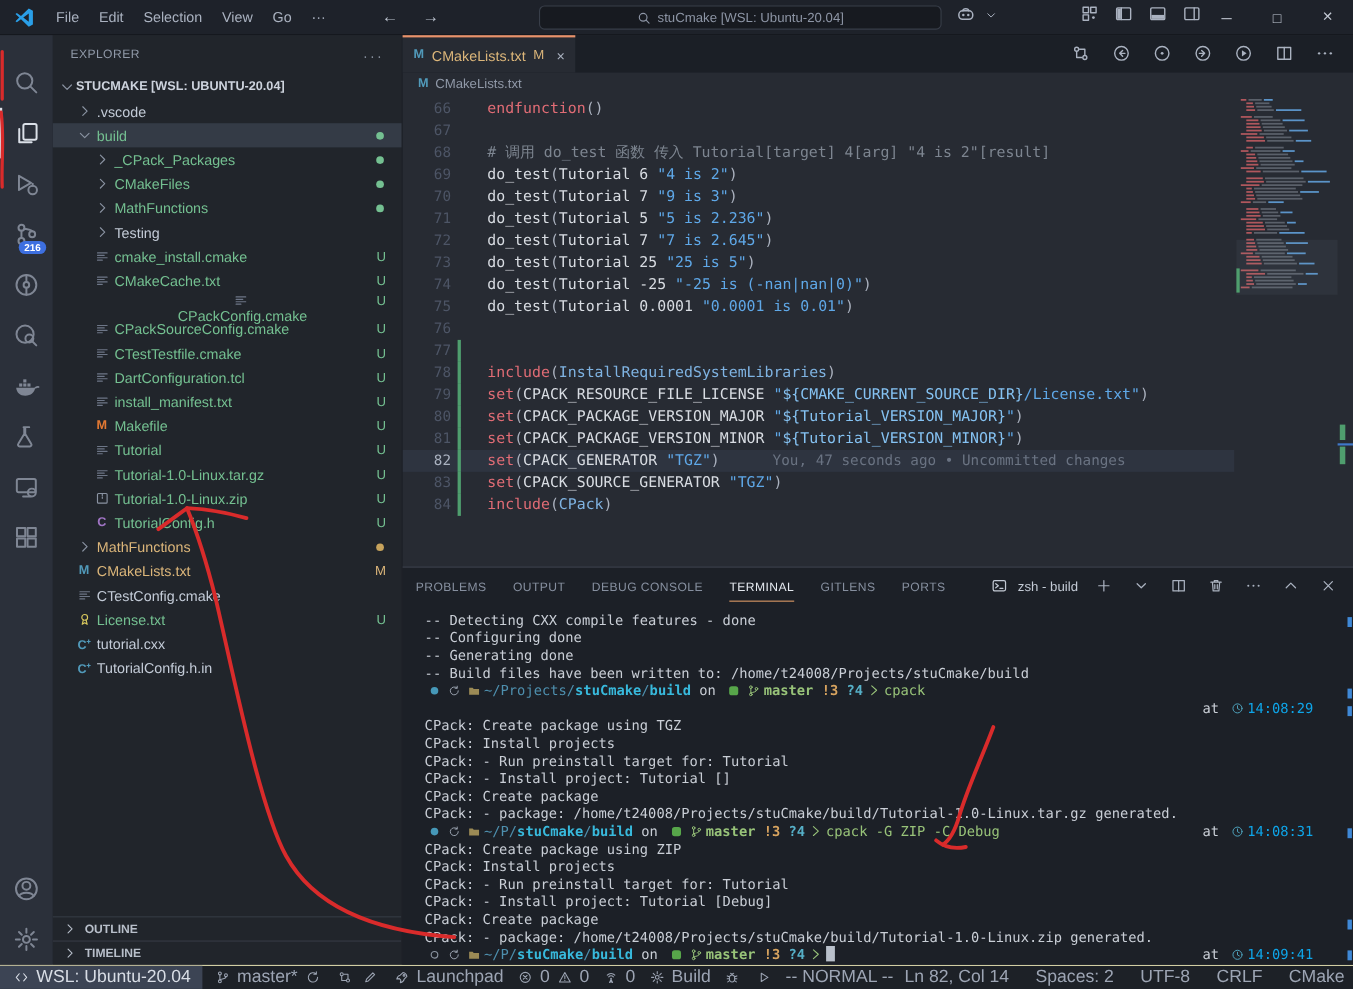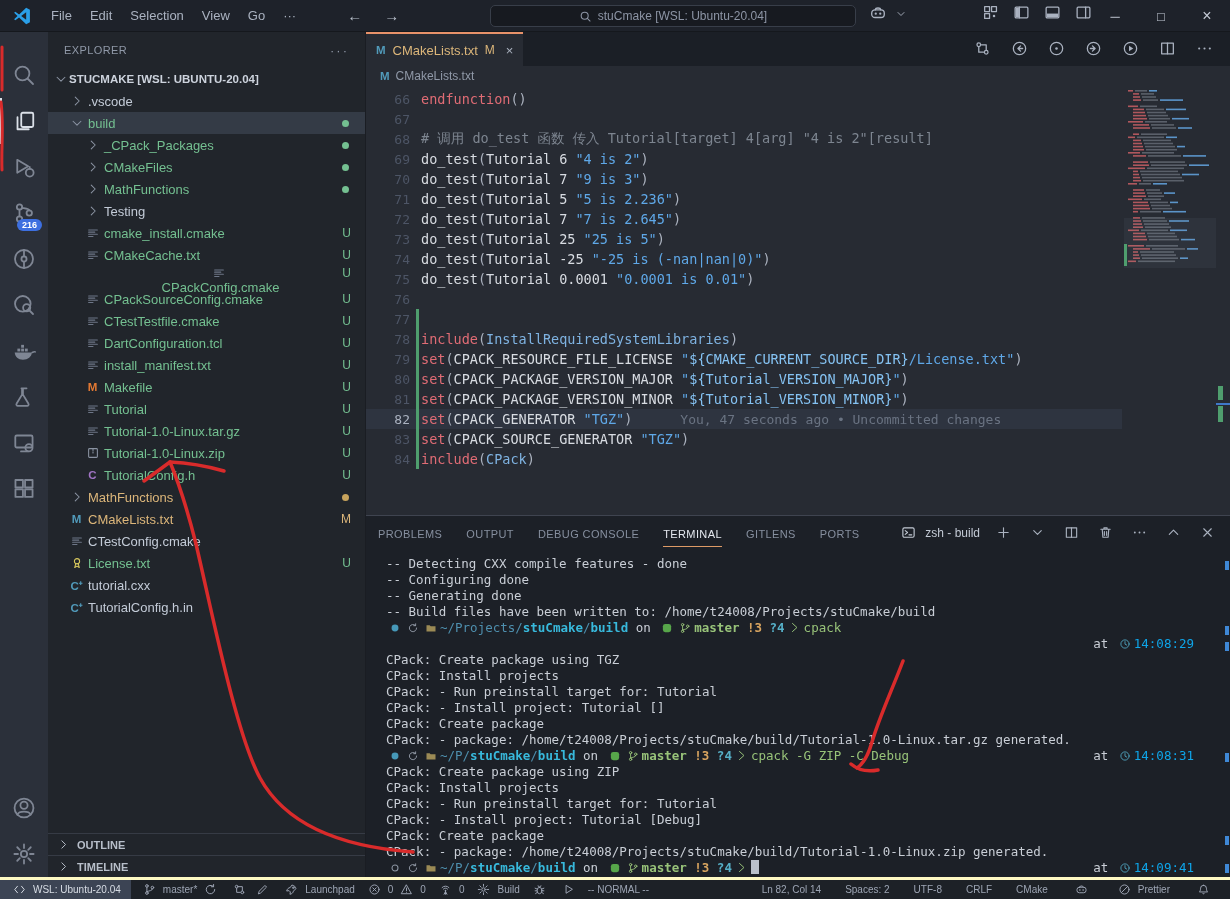--- a/index.html
+++ b/index.html
@@ -62,21 +62,21 @@
   .ed-toolbar { margin-left:auto; display:flex; align-items:center; gap:14px; padding-right:14px; color:#aab2c0; }
   .breadcrumb { height:20px; display:flex; align-items:center; gap:6px; padding-left:14px; font-size:12px; color:#9099a8; flex:none; }
   .code-region { flex:1; position:relative; overflow:hidden; }
   .code-lines { padding-top:3px; width:calc(100% - 108px); }
   .code-line { height:20px; display:flex; align-items:center; font-family:"DejaVu Sans Mono", monospace; font-size:13.5px; white-space:pre; }
   .code-line.active { background:#2e3440; }
   .cl-num { width:44px; text-align:right; color:#4d5566; flex:none; font-size:13px; }
   .cl-num.bright { color:#aab2c0; }
   .cl-gut { width:3px; height:20px; margin-left:6px; flex:none; }
   .cl-gut.add { background:#4f9e6e; }
-  .cl-text { margin-left:2px; }
+  .cl-text { margin-left:24px; }
   .tk-kw { color:#e06c75; } .tk-pn { color:#abb2bf; } .tk-ar { color:#d8dce2; } .tk-fn { color:#d8dce2; }
   .tk-st { color:#5fa8e8; } .tk-vr { color:#85c2f2; } .tk-md { color:#7fb3e2; } .tk-cm { color:#7d8590; }
   .blame { color:#6a7382; margin-left:48px; font-size:13px; }
   .minimap { position:absolute; top:0; right:14px; width:92px; height:100%; }
   .mm-gitbar { position:absolute; left:0; top:158px; width:2.5px; height:22px; background:#4f9e6e; }
   .mm-slider { position:absolute; left:0; top:132px; width:100%; height:50px; background:rgba(140,150,170,.08); }
   .overview-ruler { position:absolute; top:0; right:0; width:14px; height:100%; }
   .ovr-green { position:absolute; left:2px; width:5px; background:#4f9e6e; }
   .ovr-blue { position:absolute; left:0; width:14px; height:2px; background:#3f78c9; }
 
@@ -92,21 +92,21 @@
   .tline { height:16px; line-height:16px; font-family:"DejaVu Sans Mono", monospace; font-size:12.5px; color:#c9ced6; white-space:pre; position:relative; width:calc(100% - 20px); }
   .tline .rt { position:absolute; right:16px; top:0; }
   .tm-p { color:#4e8fae; } .tm-pb { color:#38b9dc; font-weight:bold; } .tm-w { color:#c9ced6; }
   .tm-br { color:#98c379; font-weight:bold; } .tm-ex { color:#d7a35f; font-weight:bold; } .tm-q { color:#56b0c8; font-weight:bold; }
   .tm-cmd { color:#98c379; } .tm-time { color:#0ea5e9; }
   .tm-cur { display:inline-block; width:8px; height:14px; background:#b9c0cb; vertical-align:-2px; }
   .ti { display:inline-flex; vertical-align:-2px; margin:0 3px; }
   .term-scroll-mark { position:absolute; right:1px; width:4px; height:9px; background:#3f88d6; }
 
   
-  .statusbar { height:22px; background:#1d2127; border-top:3px solid #fef9c3; display:flex; align-items:center; font-size:10px; color:#9da5b4; }
+  .statusbar { height:22px; background:#1d2127; border-top:1px solid #fef9c3; display:flex; align-items:center; font-size:16px; color:#9da5b4; }
   .sb-left { display:flex; align-items:center; height:100%; }
   .sb-right { margin-left:auto; display:flex; align-items:center; gap:14px; padding-right:12px; height:100%; }
   .st-item { display:flex; align-items:center; gap:4px; height:100%; padding:0 5px; white-space:nowrap; }
   .st-item.emph { background:#3c4454; color:#d8dde5; padding:0 10px; margin-right:4px; }
 
   .annotations { position:absolute; inset:0; pointer-events:none; z-index:50; }
   svg.icon { display:block; }
 </style>
 </head>
 <body>

